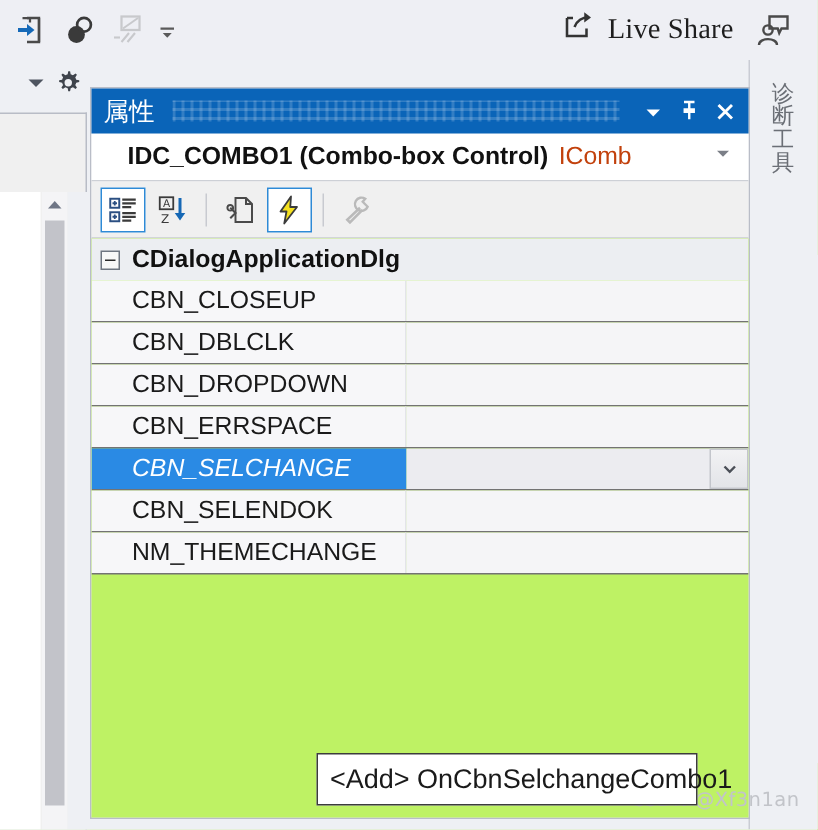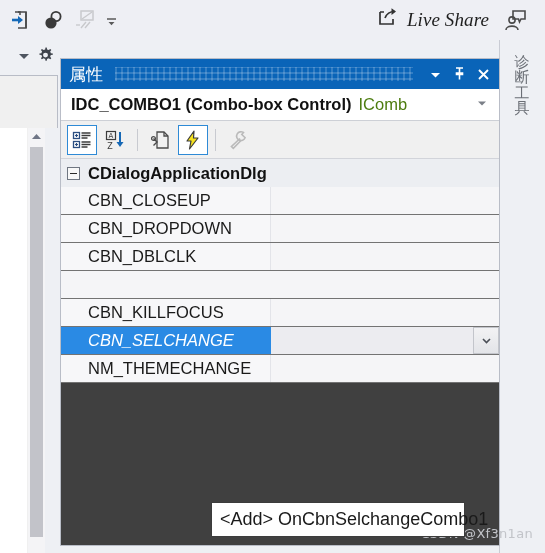--- a/index.html
+++ b/index.html
@@ -8,21 +8,21 @@
     font-family: "Liberation Sans", sans-serif;
     background: #eef0f4;
     overflow: hidden;
   }
   #app { position: relative; width: 545px; height: 553px; background: #eef0f4; }
 
   
   .toolbar {
     position: absolute; left: 0; top: 0; width: 545px; height: 40px;
     background: #eeeff4;
-    display: flex; align-items: center; font-style: italic;
+    display: flex; align-items: center;
   }
   .tb-icons { display: flex; align-items: center; gap: 2px; padding-left: 6px; }
   .tb-btn {
     width: 30px; height: 30px; display: flex; align-items: center; justify-content: center;
     cursor: default;
   }
   .tb-overflow {
     width: 18px; height: 28px; display: flex; align-items: flex-end; justify-content: center;
     padding-bottom: 6px;
   }
@@ -113,39 +113,39 @@
     background-size: 6px 6px, 6px 6px;
     background-position: 0 1px, 0 1px;
     opacity: .85;
   }
   .tbar-btn {
     width: 24px; height: 24px; display: flex; align-items: center; justify-content: center;
     cursor: default;
   }
   .obj-row {
     height: 32px; background: #ffffff; border-bottom: 1px solid #cdd0d6;
-    display: flex; align-items: center; padding: 0 4px 0 10px; flex: 0 0 auto;
+    display: flex; align-items: center; padding: 0 4px 0 24px; flex: 0 0 auto;
   }
   .obj-name { font-size: 16.5px; font-weight: bold; color: #111; white-space: nowrap; }
-  .obj-type { font-size: 16.5px; color: #4d7c0f; margin-left: 7px; white-space: nowrap; }
+  .obj-type { font-size: 16.5px; color: #c2410c; margin-left: 7px; white-space: nowrap; }
   .obj-arrow { margin-left: auto; padding-right: 6px; }
 
   .prop-toolbar {
     height: 38px; background: #f0f0f0; border-bottom: 1px solid #d2d4da;
     display: flex; align-items: center; padding-left: 6px; gap: 3px; flex: 0 0 auto;
   }
   .pt-btn {
     width: 30px; height: 30px; display: flex; align-items: center; justify-content: center;
     border: 1px solid transparent; cursor: default;
   }
   .pt-btn.active { border-color: #2e8ad6; background: #ffffff; }
   .pt-sep { width: 1px; height: 22px; background: #c8cad0; margin: 0 4px; }
 
   .grid-area {
-    flex: 1 1 auto; background: #404040; position: relative; overflow: hidden;
+    flex: 1 1 auto; background: #bef264; position: relative; overflow: hidden;
   }
   .cat-row {
     height: 28px; display: flex; align-items: center; padding-left: 6px;
     background: #eceef2;
   }
   .expander {
     width: 13px; height: 13px; border: 1px solid #6f7681; background: #f8f8f8;
     position: relative; margin-right: 8px; flex: 0 0 auto;
   }
   .expander::before {
@@ -376,46 +376,47 @@
       <div class="cat-row">
         <span class="expander"></span>
         <span class="cat-label">CDialogApplicationDlg</span>
       </div>
 
       <div class="prop-row">
         <div class="name-cell">CBN_CLOSEUP</div>
         <div class="val-cell"></div>
       </div>
       <div class="prop-row">
+        <div class="name-cell">CBN_DBLCLK</div>
+        <div class="val-cell"></div>
+      </div>
+      <div class="prop-row">
         <div class="name-cell">CBN_DROPDOWN</div>
         <div class="val-cell"></div>
       </div>
       <div class="prop-row">
-        <div class="name-cell">CBN_DBLCLK</div>
-        <div class="val-cell"></div>
-      </div>
-      <div class="prop-row">
-        <div class="val-cell"></div>
-      </div>
-      <div class="prop-row">
-        <div class="name-cell">CBN_KILLFOCUS</div>
+        <div class="name-cell">CBN_ERRSPACE</div>
         <div class="val-cell"></div>
       </div>
 
       <div class="prop-row selected">
         <div class="name-cell">CBN_SELCHANGE</div>
         <div class="val-cell"></div>
         <div class="dd-button">
           <svg width="13" height="13" viewBox="0 0 13 13">
             <path d="M3 5 l3.5 3.6 l3.5 -3.6" fill="none" stroke="#4b4f57" stroke-width="1.6"></path>
           </svg>
         </div>
       </div>
 
       <div class="prop-row">
+        <div class="name-cell">CBN_SELENDOK</div>
+        <div class="val-cell"></div>
+      </div>
+      <div class="prop-row">
         <div class="name-cell">NM_THEMECHANGE</div>
         <div class="val-cell"></div>
       </div>
 
       <div class="grid-bottom-fill"></div>
 
       <div class="dd-popup">
         <span>&lt;Add&gt; OnCbnSelchangeCombo1</span>
       </div>
     </div>

